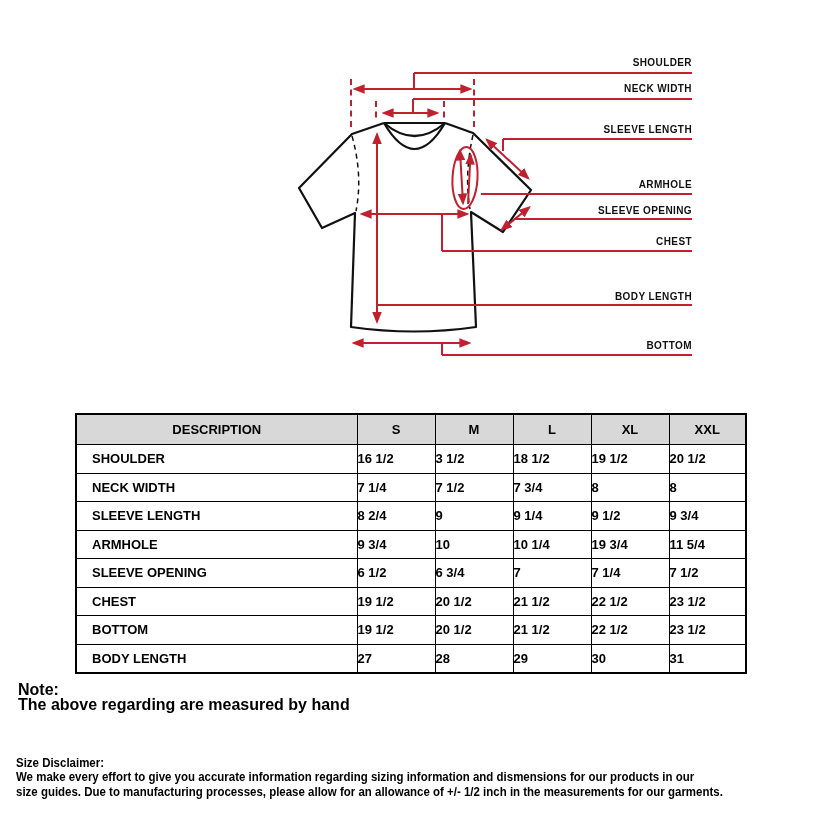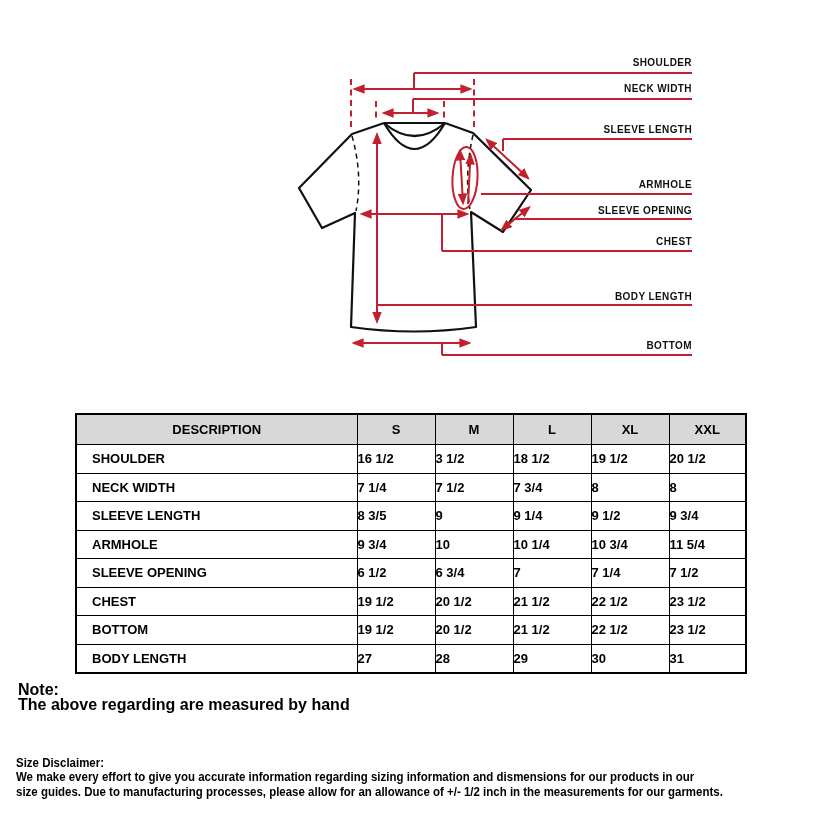--- a/index.html
+++ b/index.html
@@ -153,32 +153,32 @@
       <tr>
         <td class="rowlabel">NECK WIDTH</td>
         <td>7 1/4</td>
         <td>7 1/2</td>
         <td>7 3/4</td>
         <td>8</td>
         <td>8</td>
       </tr>
       <tr>
         <td class="rowlabel">SLEEVE LENGTH</td>
-        <td>8 3/5</td>
+        <td>8 2/4</td>
         <td>9</td>
         <td>9 1/4</td>
         <td>9 1/2</td>
         <td>9 3/4</td>
       </tr>
       <tr>
         <td class="rowlabel">ARMHOLE</td>
         <td>9 3/4</td>
         <td>10</td>
         <td>10 1/4</td>
-        <td>10 3/4</td>
+        <td>19 3/4</td>
         <td>11 5/4</td>
       </tr>
       <tr>
         <td class="rowlabel">SLEEVE OPENING</td>
         <td>6 1/2</td>
         <td>6 3/4</td>
         <td>7</td>
         <td>7 1/4</td>
         <td>7 1/2</td>
       </tr>

